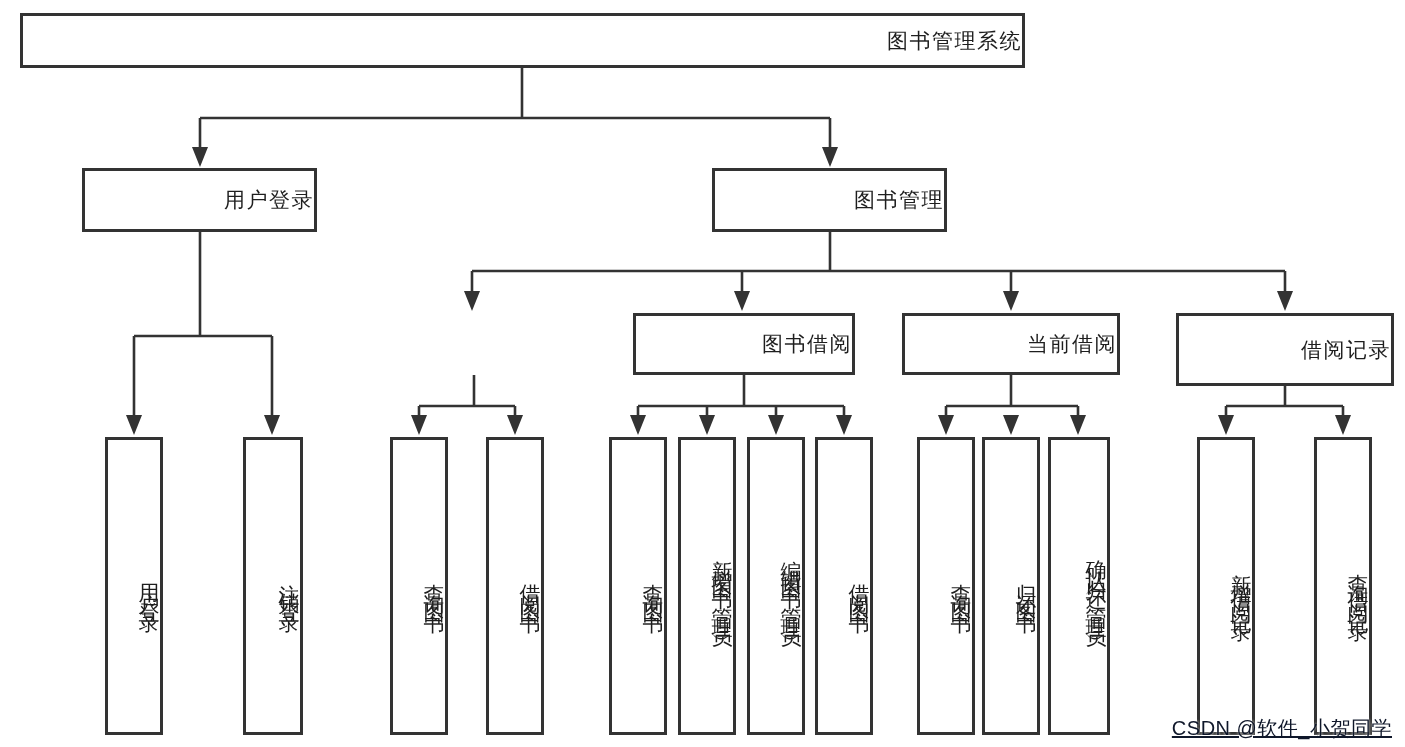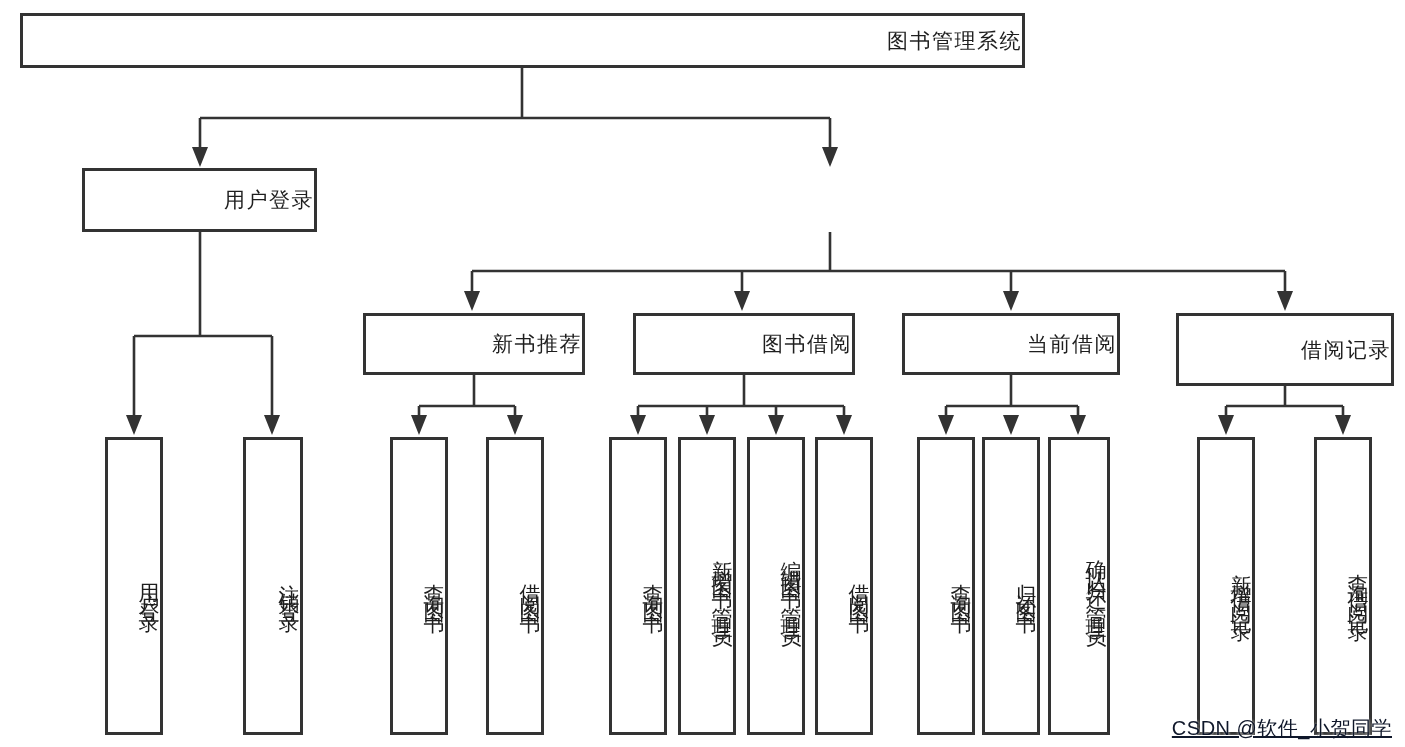--- a/index.html
+++ b/index.html
@@ -64,24 +64,24 @@
     </g>
   </svg>
 
   <div class="box hbox" style="left:20px;top:13px;width:1005px;height:55px;">
     <span>图书管理系统</span>
   </div>
 
   <div class="box hbox" style="left:82px;top:168px;width:235px;height:64px;">
     <span>用户登录</span>
   </div>
+  <div class="box hbox" style="left:712px;top:168px;width:235px;height:64px;">
+    <span>图书管理</span>
+  </div>
 
-  <div class="box hbox" style="left:363px;top:313px;width:222px;height:62px;">
-    <span>新书推荐</span>
-  </div>
   <div class="box hbox" style="left:902px;top:313px;width:218px;height:62px;">
     <span>当前借阅</span>
   </div>
   <div class="box hbox" style="left:633px;top:313px;width:222px;height:62px;">
     <span>图书借阅</span>
   </div>
   <div class="box hbox" style="left:1176px;top:313px;width:218px;height:73px;">
     <span>借阅记录</span>
   </div>
 

